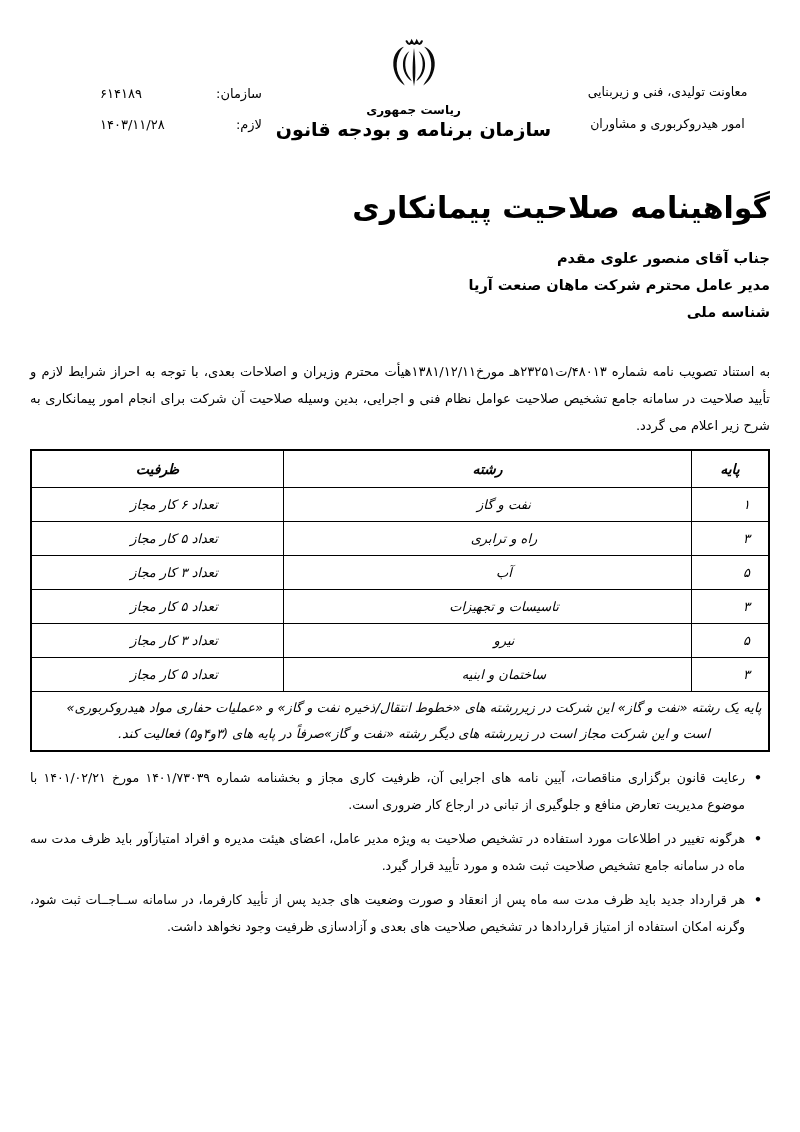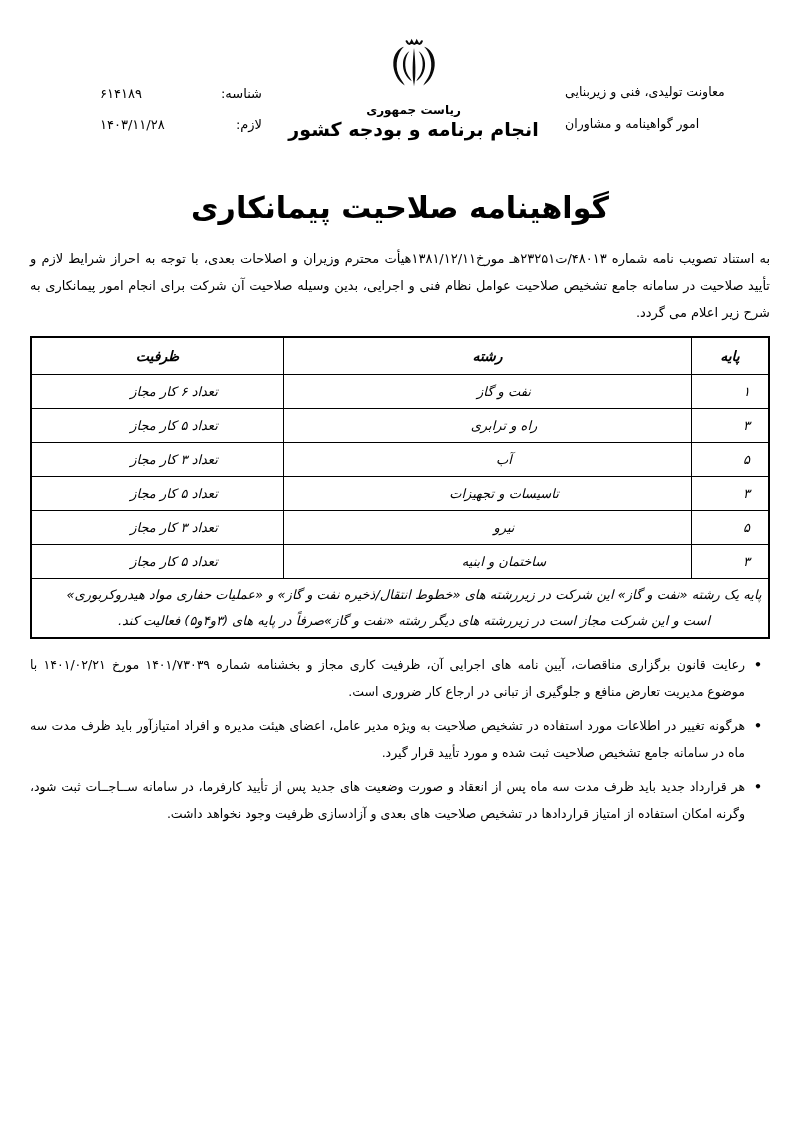--- a/index.html
+++ b/index.html
@@ -4,30 +4,30 @@
 <style>
   html,body{margin:0;padding:0;background:#fff;}
   body{font-family:"DejaVu Sans", sans-serif;color:#000;}
   .page{width:800px;height:1132px;box-sizing:border-box;padding:28px 30px 20px;direction:rtl;background:#fff;overflow:hidden;}
 
   
   .hdr{display:flex;justify-content:space-between;align-items:flex-start;}
   .hdr-left{margin-top:58px;width:232px;box-sizing:border-box;padding-left:70px;font-size:13px;}
   .meta-row{display:flex;justify-content:space-between;margin-bottom:16px;}
   .hdr-center{flex:1;display:flex;flex-direction:column;align-items:center;margin-top:6px;justify-content:center;}
-  .hdr-right{margin-top:56px;width:205px;text-align:left;font-size:12.5px;}
+  .hdr-right{margin-top:56px;width:205px;text-align:center;font-size:12.5px;}
   .hdr-right .dept-line{margin-bottom:17px;}
   .logo-line1{font-size:12px;font-weight:bold;margin-top:3px;}
   .logo-line2{font-size:19px;font-weight:bold;margin-top:1px;}
 
-  .title{font-size:30px;font-weight:bold;text-align:center;margin:42px 0 20px;}
+  .title{font-size:30px;font-weight:bold;margin:42px 0 20px;}
 
   .addressee{font-weight:bold;font-size:14.5px;line-height:1.85;}
 
-  .intro{font-size:13px;line-height:27px;text-align:justify;margin:12px 0 10px;}
+  .intro{font-size:13px;line-height:27px;text-align:justify;margin:33px 0 10px;}
 
   
   .cert-table{width:100%;border-collapse:collapse;border:2px solid #000;}
   .cert-table th,.cert-table td{border:1.5px solid #000;text-align:center;vertical-align:middle;font-style:italic;}
   .cert-table th{font-size:14px;font-weight:bold;height:34px;}
   .cert-table td{font-size:13px;height:31px;padding-left:34px;}
   .col-grade{width:74px;}
   .col-field{width:405px;}
   .validity-cell{font-weight:bold;font-size:14px;line-height:29px;padding:5px 8px;height:auto;}
   .subnote-cell{font-size:12.5px;line-height:26px;text-align:justify;padding:3px 6px;height:auto;border-bottom:4px double #000;}
@@ -42,53 +42,58 @@
 </style>
 </head>
 <body>
 
 <div class="page">
 
   <div class="hdr" dir="ltr">
 
     <div class="hdr-left" dir="rtl">
       <div class="meta-row">
-        <span>شناسه:</span>
+        <span>سازمان:</span>
         <span>۶۱۴۱۸۹</span>
       </div>
       <div class="meta-row">
         <span>لازم:</span>
         <span>۱۴۰۳/۱۱/۲۸</span>
       </div>
     </div>
 
     <div class="hdr-center" dir="rtl">
       <svg class="emblem" width="46" height="66" viewBox="0 0 100 140" aria-hidden="true">
         <g fill="#0a0a0a">
           <path d="M34 14 q6 12 11 0 q6 12 11 0 q6 12 11 0" fill="none" stroke="#0a0a0a" stroke-width="4.5" stroke-linecap="round"></path>
           <path d="M50 28 C47 55 46 80 48 98 L50 112 L52 98 C54 80 53 55 50 28 Z"></path>
           <path d="M40 36 C30 48 28 70 36 86 C39 92 43 96 45 101 C33 94 25 78 26 62 C27 49 33 40 40 36 Z"></path>
           <path d="M60 36 C70 48 72 70 64 86 C61 92 57 96 55 101 C67 94 75 78 74 62 C73 49 67 40 60 36 Z"></path>
           <path d="M28 26 C14 40 8 64 16 86 C20 96 26 103 30 110 C14 100 4 80 5 60 C6 42 16 30 28 26 Z"></path>
           <path d="M72 26 C86 40 92 64 84 86 C80 96 74 103 70 110 C86 100 96 80 95 60 C94 42 84 30 72 26 Z"></path>
         </g>
       </svg>
       <div class="logo-line1">ریاست جمهوری</div>
-      <div class="logo-line2">انجام برنامه و بودجه کشور</div>
+      <div class="logo-line2">سازمان برنامه و بودجه قانون</div>
     </div>
 
     <div class="hdr-right" dir="rtl">
       <div class="dept-line">معاونت تولیدی، فنی و زیربنایی</div>
-      <div class="dept-line">امور گواهینامه و مشاوران</div>
+      <div class="dept-line">امور هیدروکربوری و مشاوران</div>
     </div>
 
   </div>
 
   <h1 class="title">گواهینامه صلاحیت پیمانکاری</h1>
 
+  <div class="addressee">
+    <div>جناب آقای منصور علوی مقدم</div>
+    <div>مدیر عامل محترم شرکت ماهان صنعت آریا</div>
+    <div>شناسه ملی</div>
+  </div>
 
   <p class="intro">به استناد تصویب نامه شماره ۴۸۰۱۳/ت۲۳۲۵۱هـ مورخ۱۳۸۱/۱۲/۱۱هیأت محترم وزیران و اصلاحات بعدی، با توجه به احراز شرایط لازم و تأیید صلاحیت در سامانه جامع تشخیص صلاحیت عوامل نظام فنی و اجرایی، بدین وسیله صلاحیت آن شرکت برای انجام امور پیمانکاری به شرح زیر اعلام می گردد.</p>
 
   <table class="cert-table">
     <thead>
       <tr>
         <th class="col-grade">پایه</th>
         <th class="col-field">رشته</th>
         <th>ظرفیت</th>
       </tr>

